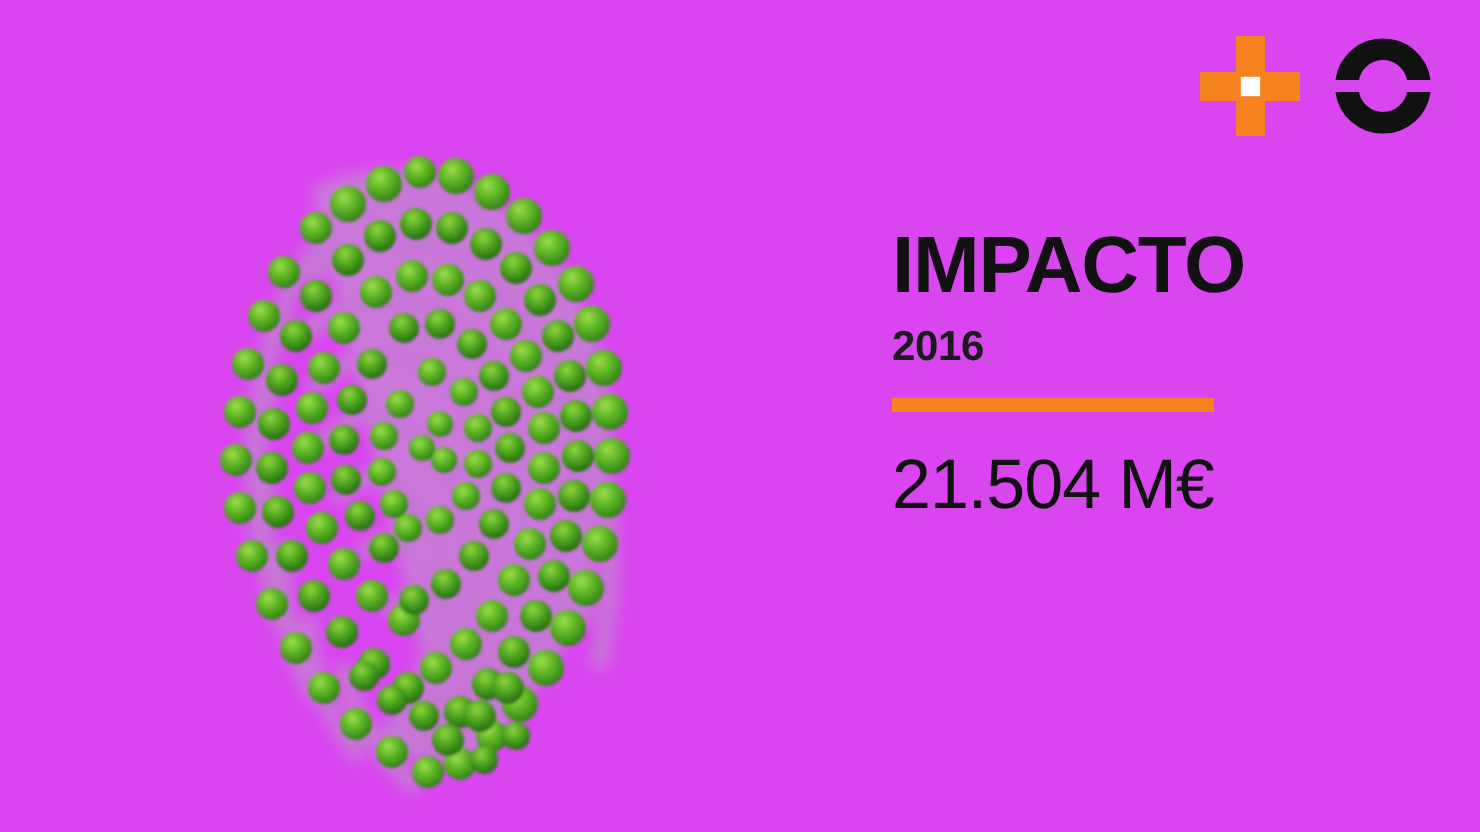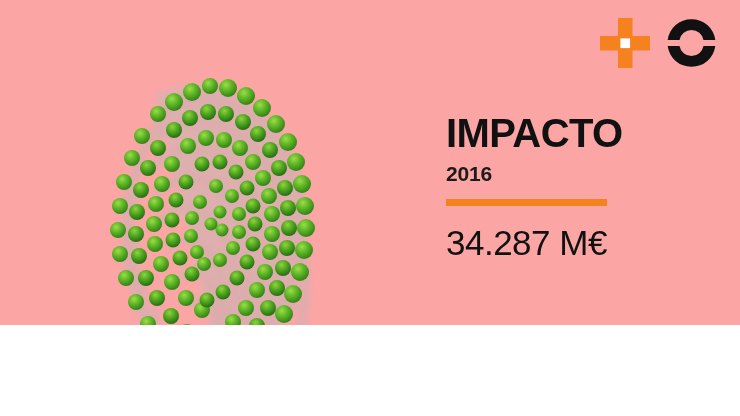--- a/index.html
+++ b/index.html
@@ -6,22 +6,22 @@
     margin: 0;
     padding: 0;
     background: #ffffff;
   }
   body {
     font-family: "Liberation Sans", sans-serif;
   }
   .stage {
     position: relative;
     width: 740px;
-    height: 325px;
-    background: #fca5a5;
+    height: 416px;
+    background: #d946ef;
     overflow: hidden;
   }
 
   
   .logo {
     position: absolute;
     left: 600px;
     top: 16px;
     width: 118px;
     height: 54px;
@@ -292,16 +292,16 @@
       </g>
     </svg>
   </div>
 
   <div class="copy">
     <div class="headline">
       <span>IMPACTO</span>
     </div>
     <div class="year">2016</div>
     <div class="rule"></div>
-    <div class="amount">34.287 M€</div>
+    <div class="amount">21.504 M€</div>
   </div>
 
 </div>
 
 </body></html>

